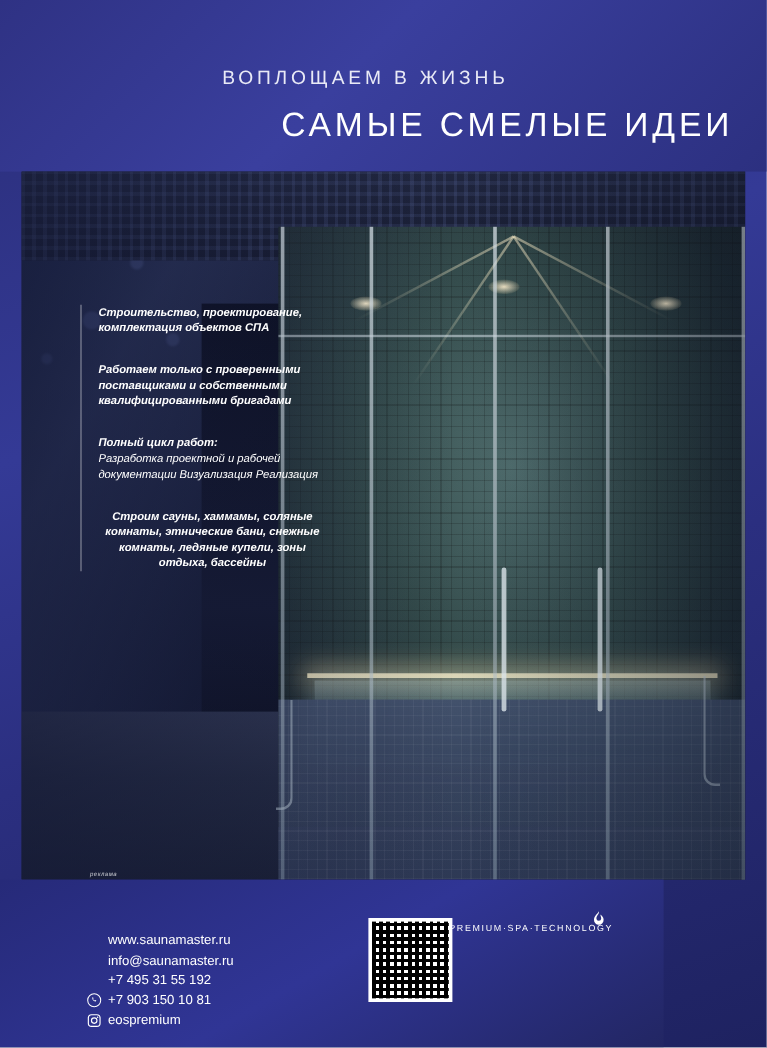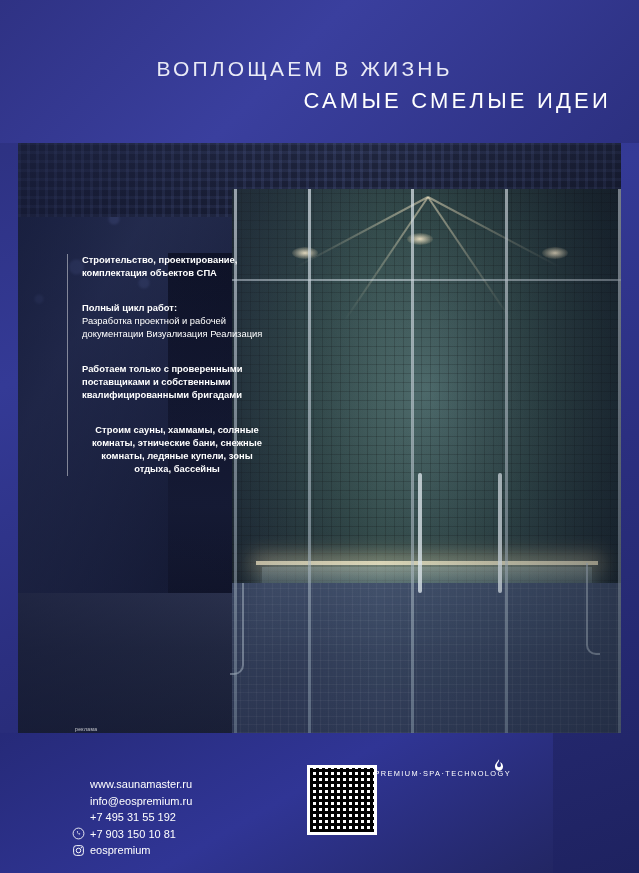--- a/index.html
+++ b/index.html
@@ -27,44 +27,45 @@
     width: 639px;
     height: 143px;
     background: linear-gradient(135deg, #2f3284 0%, #3a3f9e 45%, #2c3080 100%);
   }
   .header-line1 {
     position: absolute;
     left: 0; right: 30px;
     top: 57px;
     text-align: center;
     color: #e9eaf6;
-    font-size: 21px;
+    font-size: 16px;
     letter-spacing: 3.2px;
     font-weight: 300;
     white-space: nowrap;
   }
   .header-line2 {
     position: absolute;
     right: 28px;
     top: 88px;
     color: #ffffff;
-    font-size: 22px;
+    font-size: 28px;
     letter-spacing: 3.2px;
     font-weight: 400;
     white-space: nowrap;
   }
   
   .photo {
     position: absolute;
     left: 18px;
     top: 143px;
     width: 603px;
     height: 590px;
     overflow: hidden;
     background: #14172e;
+    font-style: italic;
   }
   
   .photo .wall-left {
     position: absolute;
     left: 0; top: 0;
     width: 225px; height: 590px;
     background: linear-gradient(120deg, #1b2445 0%, #2a3358 30%, #161c36 70%, #10142a 100%);
   }
   .photo .wall-left .light-pattern {
     position: absolute;
@@ -334,44 +335,44 @@
     <div class="handle" style="left:480px; top:330px;"></div>
     <div class="hose" style="left:212px; top:440px;"></div>
     <div class="hose" style="left:568px; top:420px; transform: scaleX(-1);"></div>
     <div class="overlay-shade"></div>
 
     <div class="features">
       <div class="feature">
         <span class="bold">Строительство, проектирование, комплектация объектов СПА</span>
       </div>
       <div class="feature">
+        <span class="bold">Работаем только с проверенными поставщиками и собственными квалифицированными бригадами</span>
+      </div>
+      <div class="feature">
         <span class="bold">Полный цикл работ:</span><br>
         <span class="reg">Разработка проектной и рабочей документации Визуализация Реализация</span>
-      </div>
-      <div class="feature">
-        <span class="bold">Работаем только с проверенными поставщиками и собственными квалифицированными бригадами</span>
       </div>
       <div class="feature">
         <span class="bold">Строим сауны, хаммамы, соляные комнаты, этнические бани, снежные комнаты, ледяные купели, зоны отдыха, бассейны</span>
       </div>
     </div>
 
     <div class="reklama">реклама</div>
   </div>
 
   <div class="footer">
 
     <div class="contacts">
       <div class="row">
         <span class="spacer"></span>
         <span>www.saunamaster.ru</span>
       </div>
       <div class="row">
         <span class="spacer"></span>
-        <span>info@eospremium.ru</span>
+        <span>info@saunamaster.ru</span>
       </div>
       <div class="row">
         <span class="spacer"></span>
         <span>+7 495 31 55 192</span>
       </div>
       <div class="row">
         <span class="ico">
           <svg viewBox="0 0 24 24" width="13" height="13" fill="none" stroke="#ffffff" stroke-width="1.6">
             <circle cx="12" cy="12" r="10"></circle>
             <path d="M9 8.5c0 3 2.5 5.5 5.5 5.5l.8-1.5-2-.8-.9.9c-1-.5-1.8-1.3-2.3-2.3l.9-.9-.8-2-1.2.6z" fill="#ffffff" stroke="none"></path>

